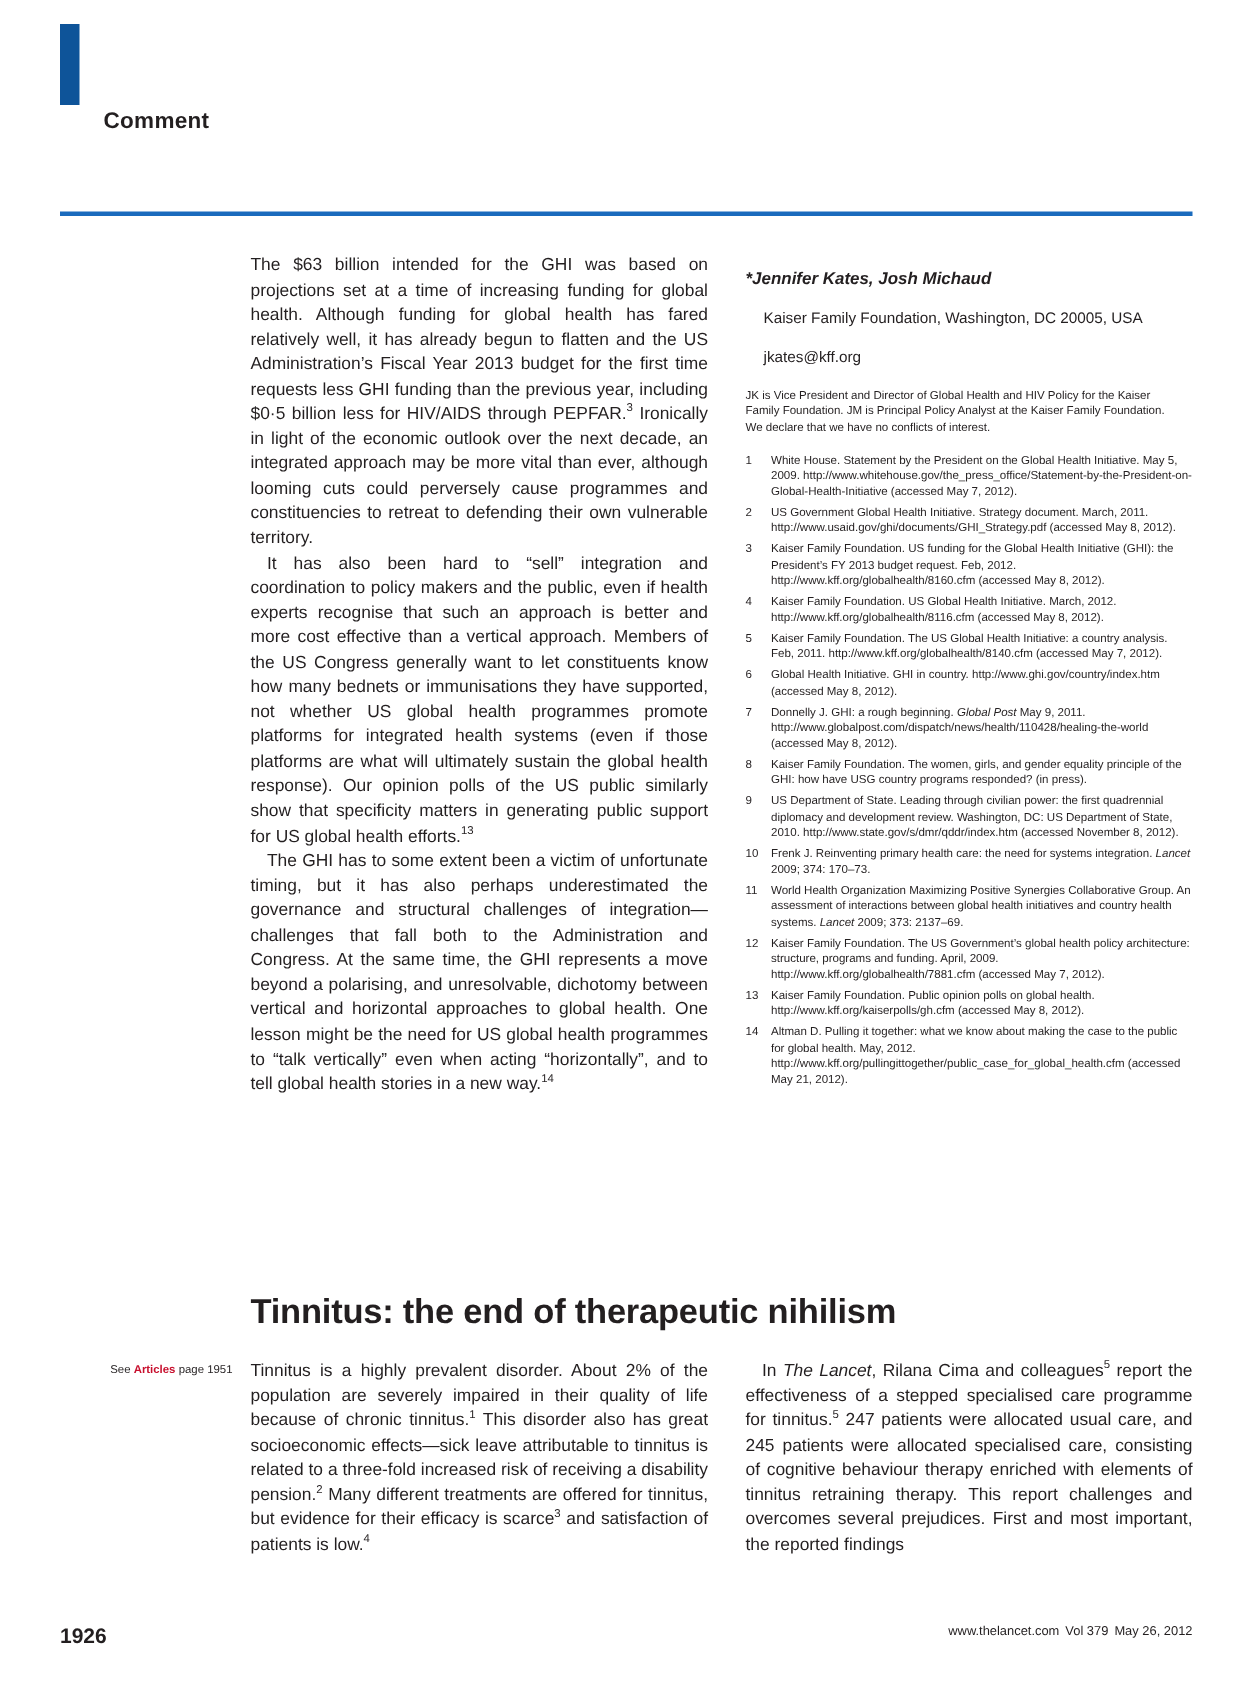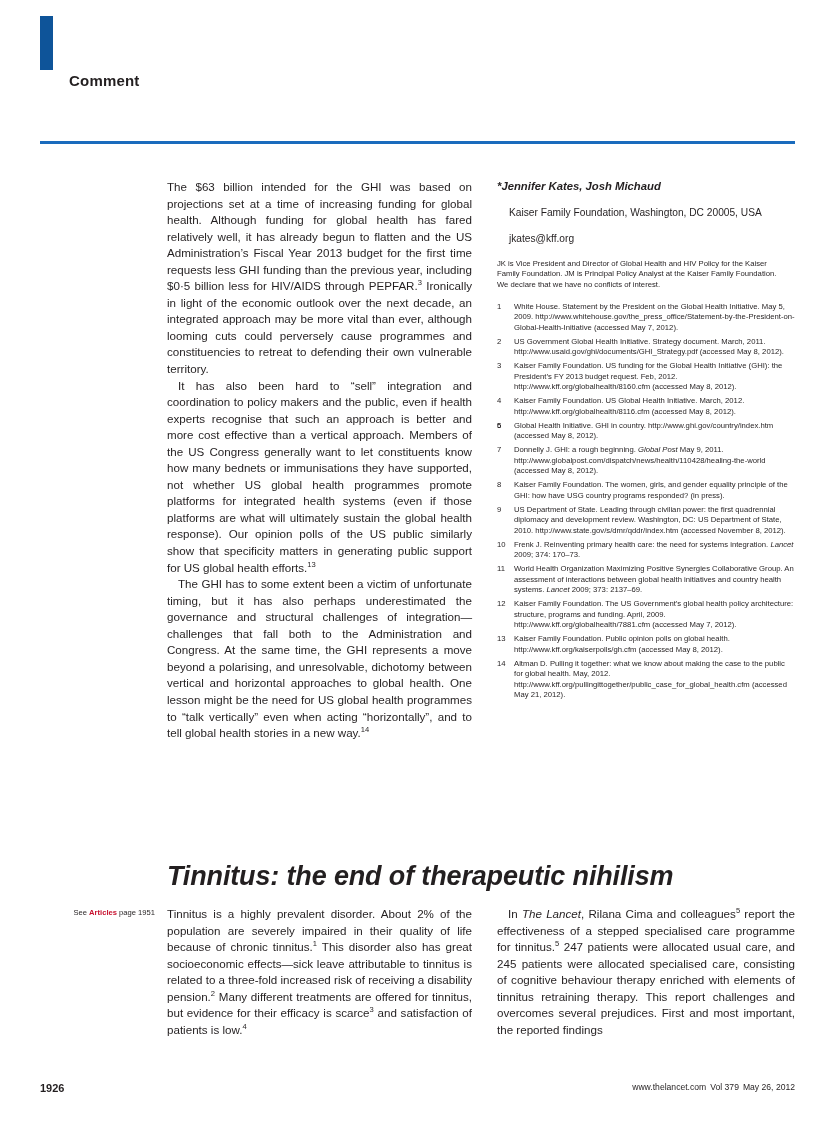--- a/index.html
+++ b/index.html
@@ -50,21 +50,21 @@
     left: 0; top: 0;
     width: 835px; height: 1122px;
   }
 
   .col {
     position: absolute;
   }
 
   
   #col-left-top {
-    left: 167px; top: 179px;
+    left: 167px; top: 169px;
     width: 305px;
   }
   #col-right-top {
     left: 497px; top: 179px;
     width: 298px;
   }
 
   p.body {
     margin: 0;
     font-size: 11.6px;
@@ -125,25 +125,24 @@
     width: 13px;
     text-align: left;
   }
   .ref-it { font-style: italic; }
 
   
   #article-heading {
     position: absolute;
     left: 167px; top: 861px;
     width: 620px;
-    font-size: 27px;
+    font-size: 23px;
     font-weight: bold;
     letter-spacing: -0.15px;
     color: #231f20;
-    font-style: italic;
   }
 
   
   #col-left-bottom {
     left: 167px; top: 906px;
     width: 305px;
   }
   #col-right-bottom {
     left: 497px; top: 906px;
     width: 298px;
@@ -168,21 +167,21 @@
   
   #footer {
     position: absolute;
     left: 0; top: 1082px;
     width: 835px;
     height: 20px;
   }
   #folio {
     position: absolute;
     left: 40px; top: 0;
-    font-size: 11px;
+    font-size: 14px;
     font-weight: bold;
     color: #231f20;
   }
   #footer-source {
     position: absolute;
     right: 40px; top: 0;
     font-size: 8.6px;
     color: #231f20;
     white-space: nowrap;
   }
@@ -209,21 +208,21 @@
     <p class="corr-name">*Jennifer Kates, Josh Michaud</p>
     <p class="corr-line">Kaiser Family Foundation, Washington, DC 20005, USA</p>
     <p class="corr-line">jkates@kff.org</p>
     <p class="corr-disclosure">JK is Vice President and Director of Global Health and HIV Policy for the Kaiser Family Foundation. JM is Principal Policy Analyst at the Kaiser Family Foundation. We declare that we have no conflicts of interest.</p>
 
     <ol id="reference-list">
         <li><span class="refnum">1</span><span>White House. Statement by the President on the Global Health Initiative. May 5, 2009. http://www.whitehouse.gov/the_press_office/Statement-by-the-President-on-Global-Health-Initiative (accessed May 7, 2012).</span></li>
         <li><span class="refnum">2</span><span>US Government Global Health Initiative. Strategy document. March, 2011. http://www.usaid.gov/ghi/documents/GHI_Strategy.pdf (accessed May 8, 2012).</span></li>
         <li><span class="refnum">3</span><span>Kaiser Family Foundation. US funding for the Global Health Initiative (GHI): the President’s FY 2013 budget request. Feb, 2012. http://www.kff.org/globalhealth/8160.cfm (accessed May 8, 2012).</span></li>
         <li><span class="refnum">4</span><span>Kaiser Family Foundation. US Global Health Initiative. March, 2012. http://www.kff.org/globalhealth/8116.cfm (accessed May 8, 2012).</span></li>
-        <li><span class="refnum">5</span></li>
+        <li><span class="refnum">5</span><span>Kaiser Family Foundation. The US Global Health Initiative: a country analysis. Feb, 2011. http://www.kff.org/globalhealth/8140.cfm (accessed May 7, 2012).</span></li>
         <li><span class="refnum">6</span><span>Global Health Initiative. GHI in country. http://www.ghi.gov/country/index.htm (accessed May 8, 2012).</span></li>
         <li><span class="refnum">7</span><span>Donnelly J. GHI: a rough beginning. <span class="ref-it">Global Post</span> May 9, 2011. http://www.globalpost.com/dispatch/news/health/110428/healing-the-world (accessed May 8, 2012).</span></li>
         <li><span class="refnum">8</span><span>Kaiser Family Foundation. The women, girls, and gender equality principle of the GHI: how have USG country programs responded? (in press).</span></li>
         <li><span class="refnum">9</span><span>US Department of State. Leading through civilian power: the first quadrennial diplomacy and development review. Washington, DC: US Department of State, 2010. http://www.state.gov/s/dmr/qddr/index.htm (accessed November 8, 2012).</span></li>
         <li><span class="refnum">10</span><span>Frenk J. Reinventing primary health care: the need for systems integration. <span class="ref-it">Lancet</span> 2009; 374: 170–73.</span></li>
         <li><span class="refnum">11</span><span>World Health Organization Maximizing Positive Synergies Collaborative Group. An assessment of interactions between global health initiatives and country health systems. <span class="ref-it">Lancet</span> 2009; 373: 2137–69.</span></li>
         <li><span class="refnum">12</span><span>Kaiser Family Foundation. The US Government’s global health policy architecture: structure, programs and funding. April, 2009. http://www.kff.org/globalhealth/7881.cfm (accessed May 7, 2012).</span></li>
         <li><span class="refnum">13</span><span>Kaiser Family Foundation. Public opinion polls on global health. http://www.kff.org/kaiserpolls/gh.cfm (accessed May 8, 2012).</span></li>
         <li><span class="refnum">14</span><span>Altman D. Pulling it together: what we know about making the case to the public for global health. May, 2012. http://www.kff.org/pullingittogether/public_case_for_global_health.cfm (accessed May 21, 2012).</span></li>
       </ol>

